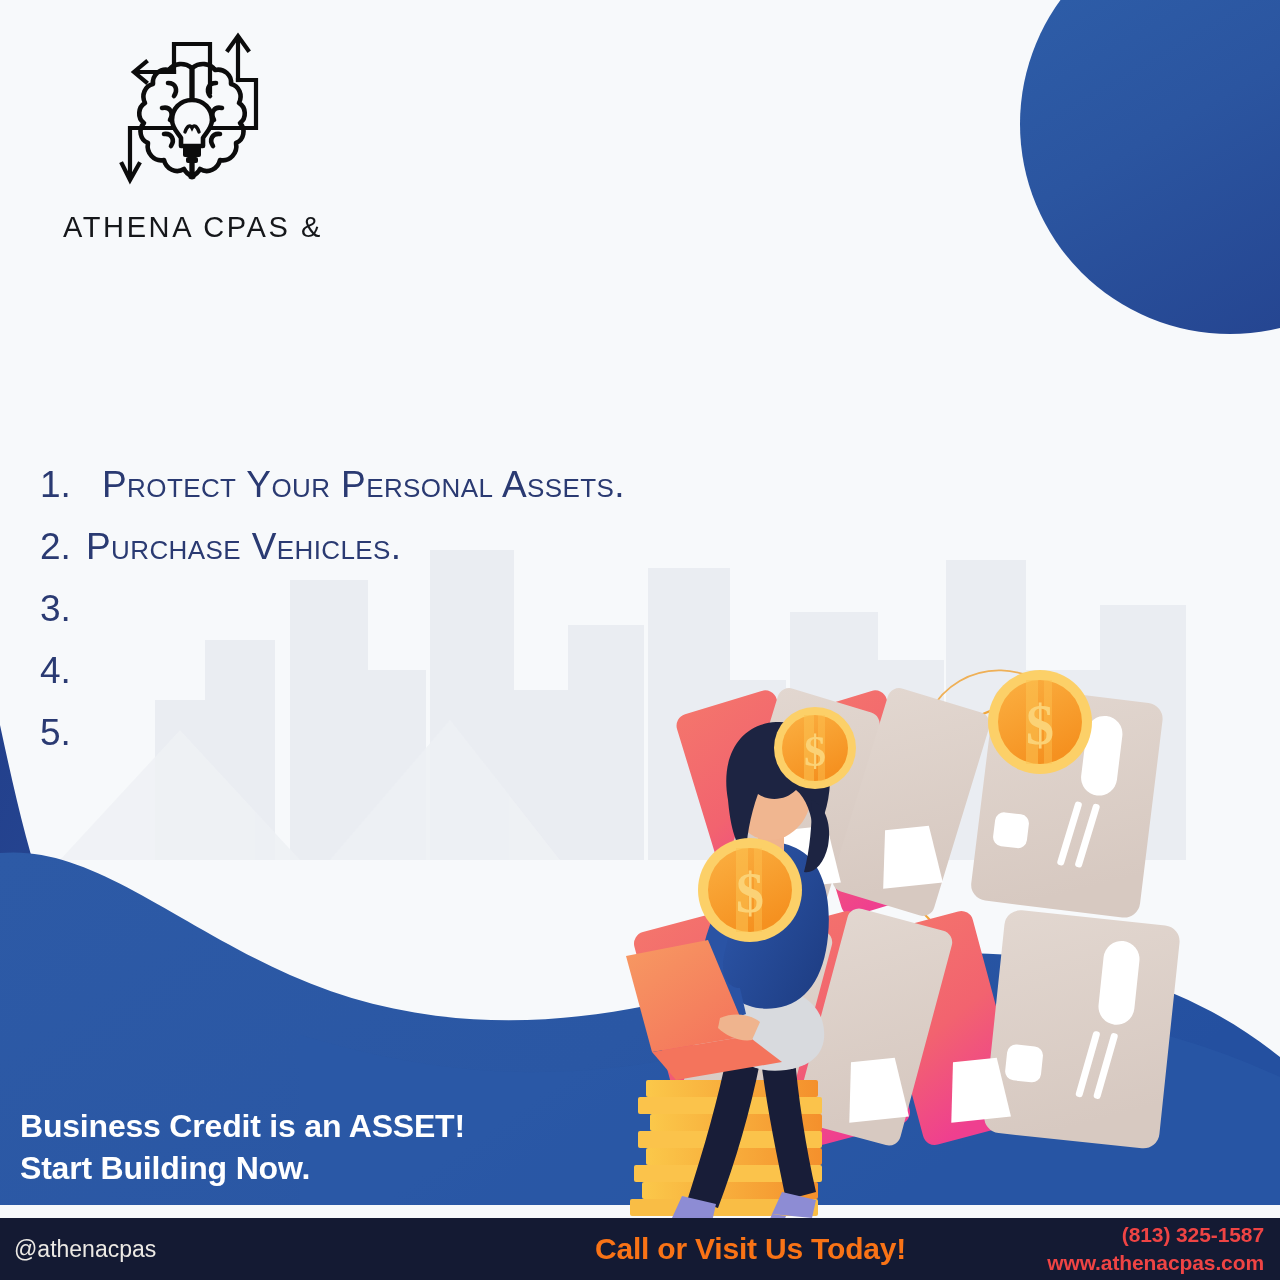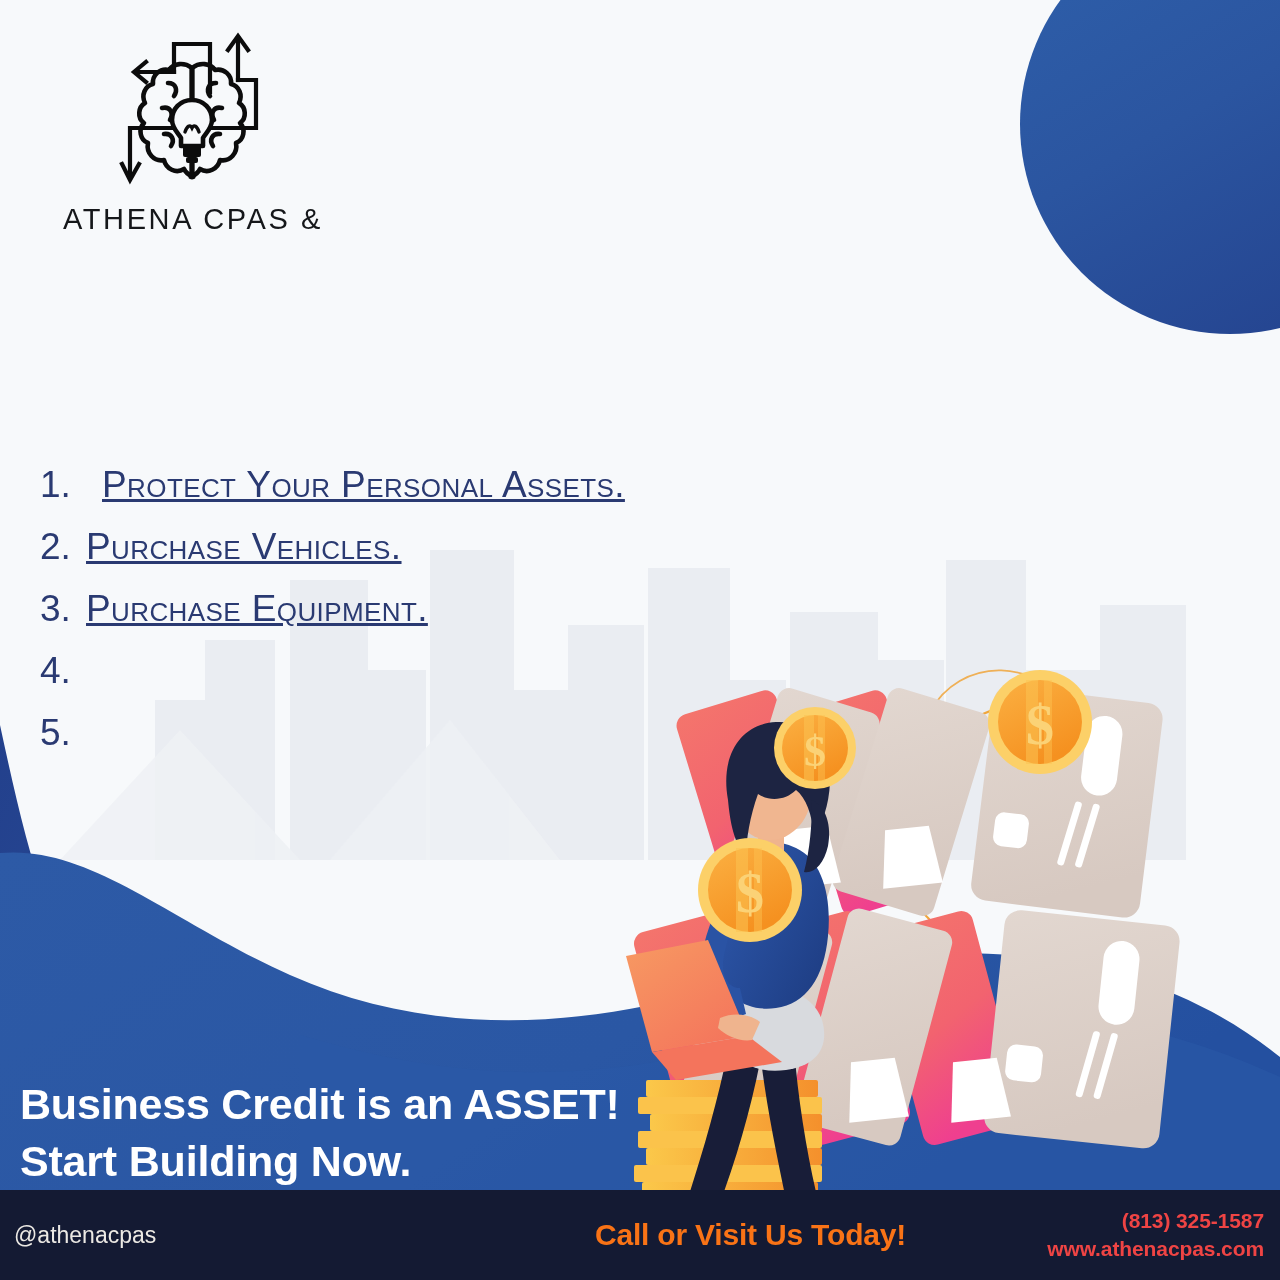--- a/index.html
+++ b/index.html
@@ -38,21 +38,21 @@
   
   .logo-block {
     position: absolute;
     left: 28px;
     top: 28px;
     width: 330px;
     text-align: center;
   }
   .logo-mark { width: 150px; height: 165px; margin: 0 auto; display: block; }
   .logo-name {
-    margin-top: 6px;
+    margin-top: 14px;
     font-size: 29px;
     letter-spacing: 2.6px;
     color: #15171a;
     font-weight: 400;
     line-height: 1.42;
     font-family: "Liberation Sans", sans-serif;
   }
 
   
   .headline {
@@ -85,53 +85,52 @@
     line-height: 1;
     min-width: 46px;
   }
   .benefit-row.first .benefit-num { min-width: 62px; }
   .benefit-text {
     font-size: 37px;
     font-weight: 400;
     line-height: 1;
     font-variant: small-caps;
     letter-spacing: 0.4px;
-    text-decoration: underline;
   }
 
   
   .waves { position: absolute; left: 0; bottom: 75px; width: 1280px; height: 480px; }
 
   .cta {
     position: absolute;
     left: 20px;
     bottom: 90px;
     color: #ffffff;
-    font-size: 43px;
+    font-size: 32px;
     font-weight: bold;
     line-height: 1.33;
     letter-spacing: -0.2px;
   }
 
   
   .illustration {
     position: absolute;
     left: 600px;
     top: 600px;
     width: 690px;
     height: 625px;
   }
 
   
   .footer {
     position: absolute;
     left: 0;
     bottom: 0;
     width: 1280px;
-    height: 90px;
+    height: 62px;
     background: #141a33;
     display: flex;
     align-items: center;
     z-index: 40;
   }
   .footer-handle {
     position: absolute;
     left: 14px;
     top: 50%;
     transform: translateY(-50%);
@@ -250,21 +249,20 @@
     <li class="benefit-row first">
       <span class="benefit-num">1.</span>
       <span class="benefit-text">Protect Your Personal Assets.</span>
     </li>
     <li class="benefit-row">
       <span class="benefit-num">2.</span>
       <span class="benefit-text">Purchase Vehicles.</span>
     </li>
     <li class="benefit-row">
       <span class="benefit-num">3.</span>
-      <span class="benefit-text">Purchase Equipment.</span>
     </li>
     <li class="benefit-row">
       <span class="benefit-num">4.</span>
     </li>
     <li class="benefit-row">
       <span class="benefit-num">5.</span>
     </li>
   </ul>
 
   <svg class="waves" viewBox="0 0 1280 480" preserveAspectRatio="none">

